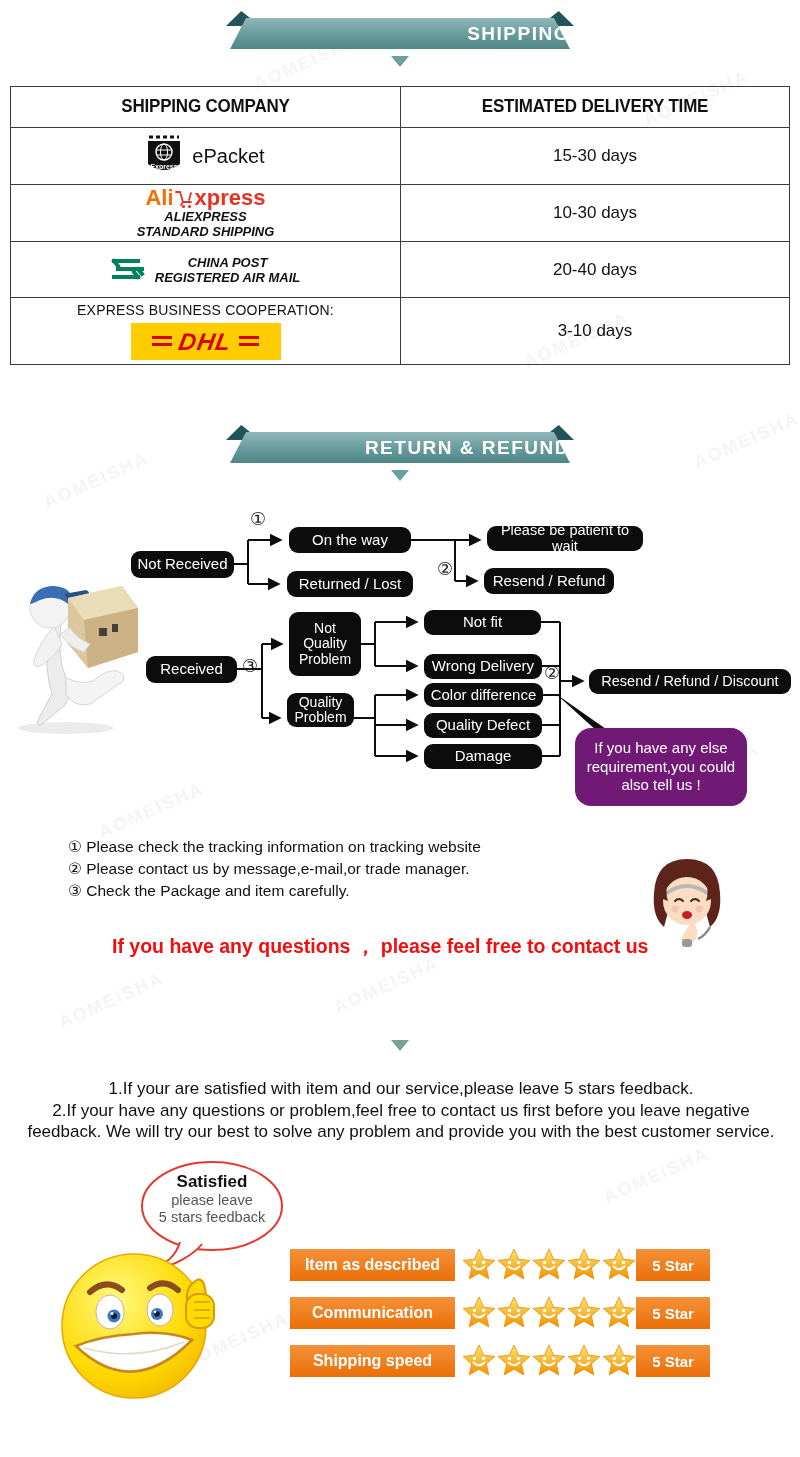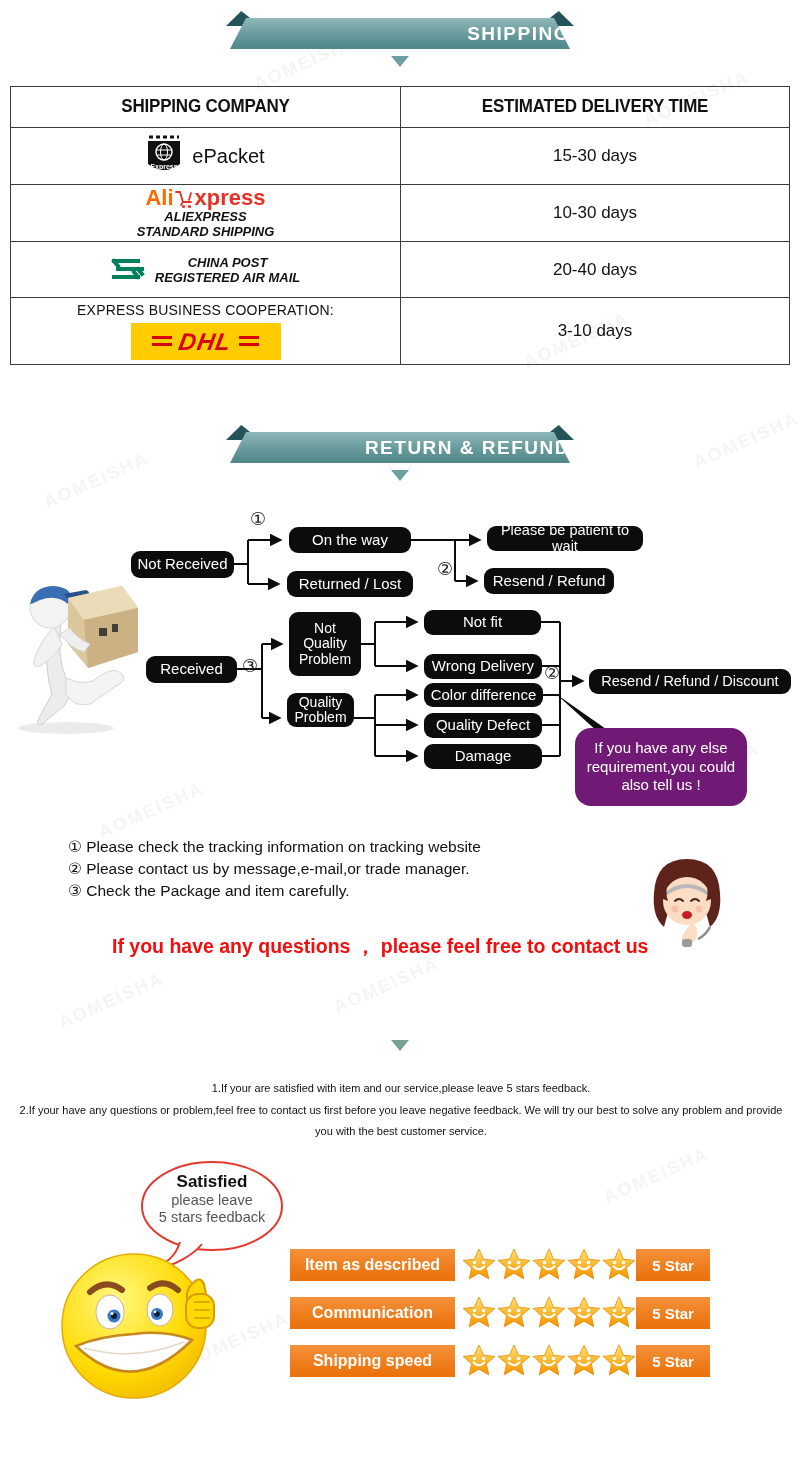--- a/index.html
+++ b/index.html
@@ -48,21 +48,21 @@
         display:flex;align-items:center;justify-content:center;text-align:center;
         font-size:15px;line-height:1.1;padding:0 4px;box-sizing:border-box;}
   .fnum{position:absolute;font-size:18px;color:#222;}
   .fbubble{position:absolute;background:#701a75;color:#fff;border-radius:16px;
         display:flex;align-items:center;justify-content:center;text-align:center;
         font-size:15px;line-height:1.25;padding:6px 4px;box-sizing:border-box;}
   
   .note{position:absolute;left:68px;font-size:15.5px;color:#111;white-space:nowrap;}
   .contact{position:absolute;left:68px;top:913px;font-size:19.5px;font-weight:bold;color:#f40d0d;white-space:nowrap;margin-left:44px;}
   
-  .support-p{position:absolute;left:18px;top:1078px;width:766px;font-size:11px;line-height:21.5px;text-align:center;}
+  .support-p{position:absolute;left:18px;top:1078px;width:766px;font-size:17px;line-height:21.5px;text-align:center;}
   
   .sat-txt{position:absolute;left:148px;top:1172px;width:128px;text-align:center;}
   .sat-txt .t1{font-size:17px;font-weight:bold;color:#111;}
   .sat-txt .t2{font-size:14.5px;color:#555;line-height:17px;}
   
   .rate-row{position:absolute;left:290px;width:430px;height:32px;}
   .rate-label,.rate-badge{position:absolute;top:0;height:32px;color:#fff;font-weight:bold;
         display:flex;align-items:center;justify-content:center;
         background:linear-gradient(180deg,#f5913a,#ea6f07);}
   .rate-label{left:0;width:165px;font-size:16px;}

